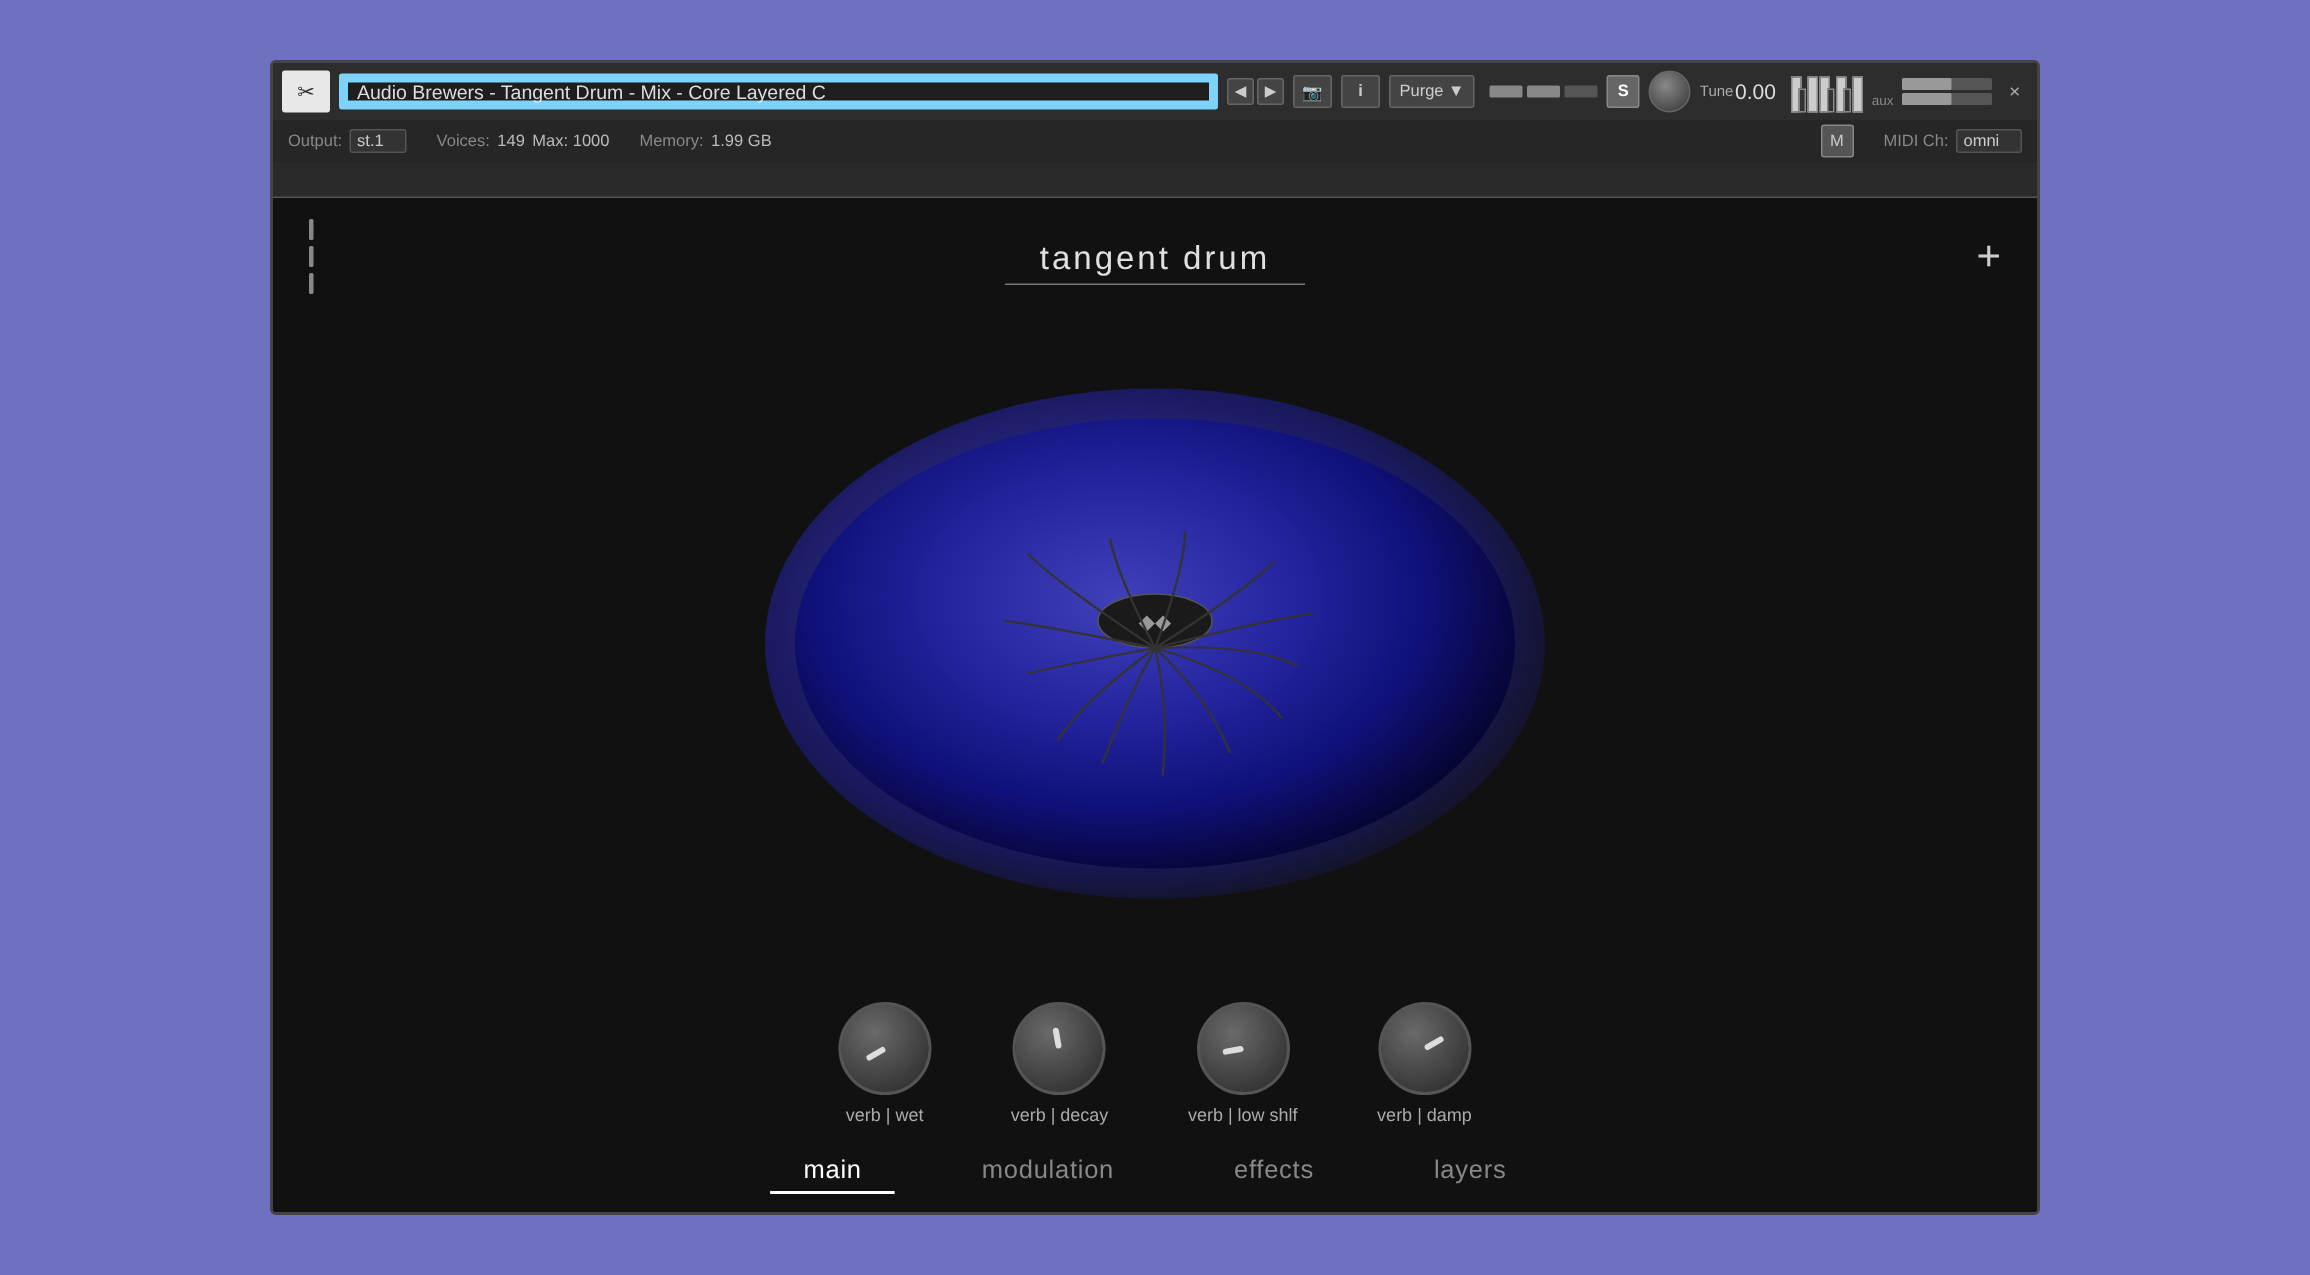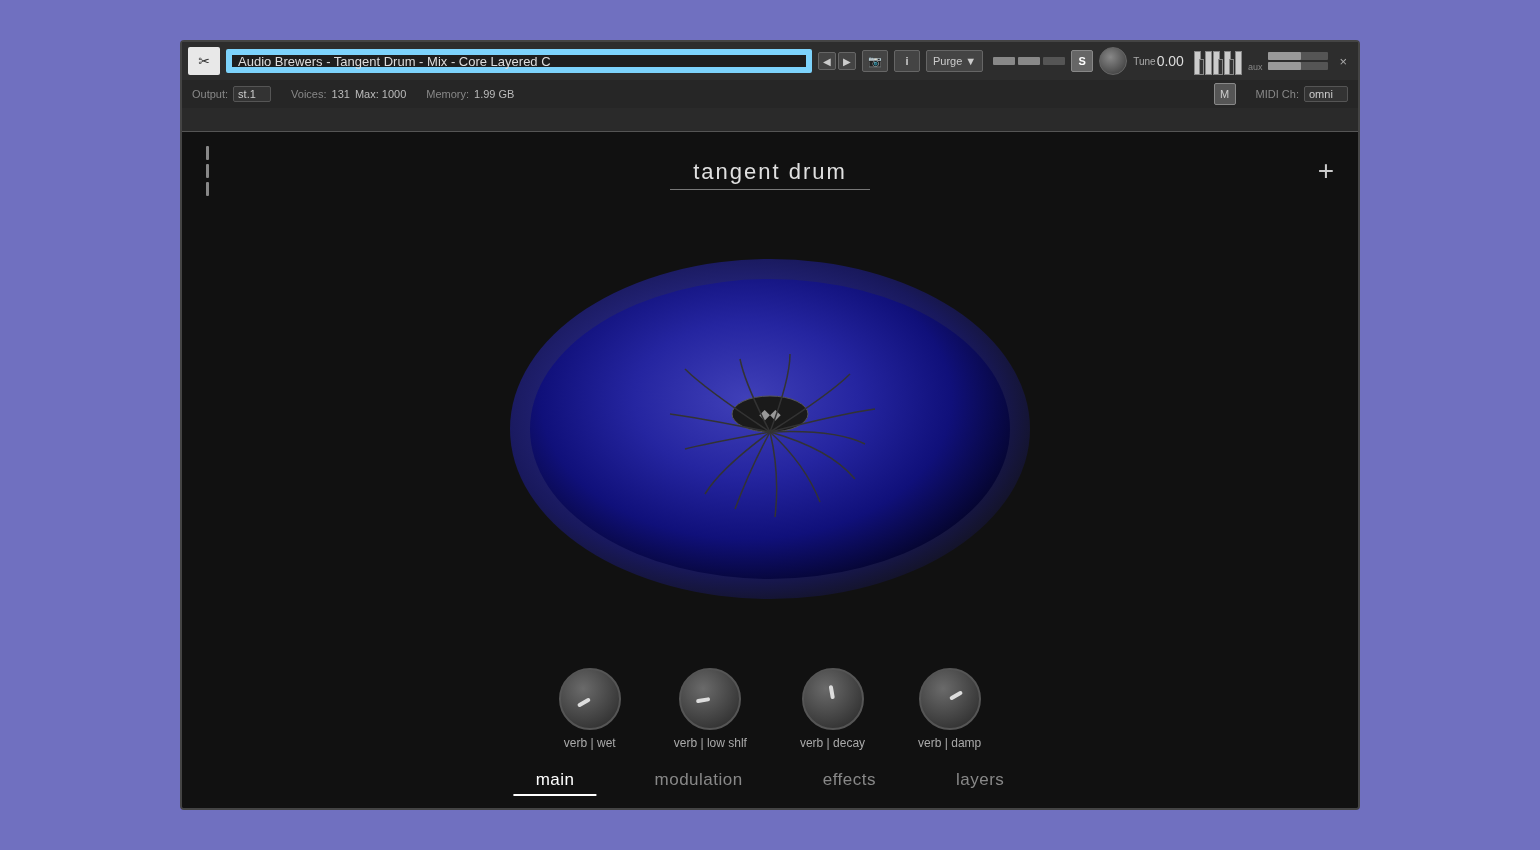--- a/index.html
+++ b/index.html
@@ -491,21 +491,21 @@
     <div class="top-bar-row2">
       <div class="info-item">
         <span class="info-label">Output:</span>
         <select class="info-select">
           <option>st.1</option>
         </select>
       </div>
 
       <div class="info-item">
         <span class="info-label">Voices:</span>
-        <span>131</span>
+        <span>149</span>
         <span>Max: 1000</span>
       </div>
 
       <div class="info-item">
         <span class="info-label">Memory:</span>
         <span>1.99 GB</span>
       </div>
 
       <div class="m-btn" style="margin-left:auto;">M</div>
 
@@ -556,26 +556,26 @@
         </svg>
       </div>
     </div>
 
     <div class="controls-row">
       <div class="knob-control">
         <div class="knob knob-verb-wet"></div>
         <span class="knob-label">verb | wet</span>
       </div>
       <div class="knob-control">
+        <div class="knob knob-verb-decay"></div>
+        <span class="knob-label">verb | decay</span>
+      </div>
+      <div class="knob-control">
         <div class="knob knob-verb-lowshlf"></div>
         <span class="knob-label">verb | low shlf</span>
-      </div>
-      <div class="knob-control">
-        <div class="knob knob-verb-decay"></div>
-        <span class="knob-label">verb | decay</span>
       </div>
       <div class="knob-control">
         <div class="knob knob-verb-damp"></div>
         <span class="knob-label">verb | damp</span>
       </div>
     </div>
 
     <div class="nav-tabs">
       <div class="nav-tab active">
         <span>main</span>

